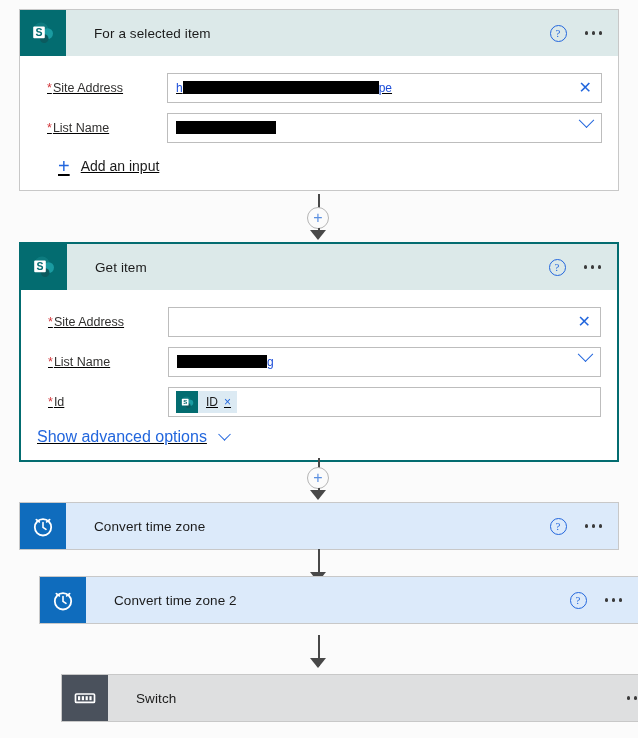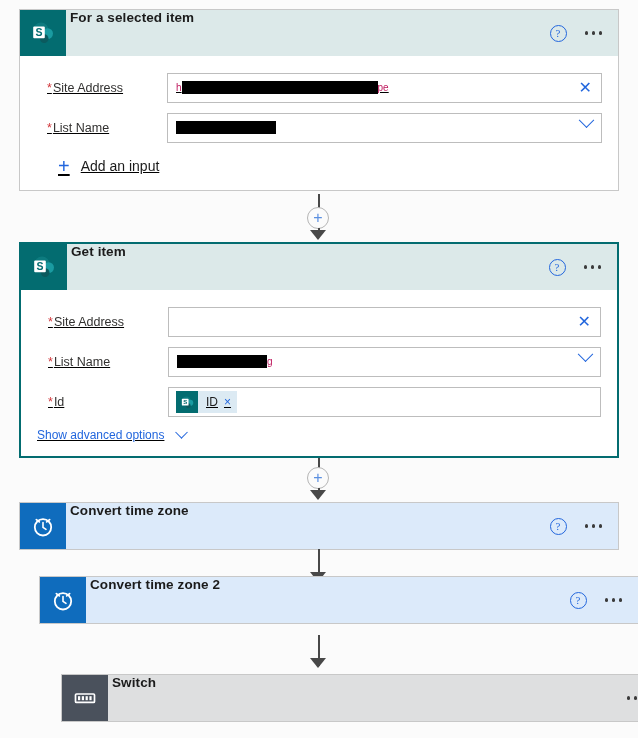--- a/index.html
+++ b/index.html
@@ -39,23 +39,22 @@
     align-items: center;
     justify-content: center;
   }
   .icon-sharepoint { background: #036c70; }
   .icon-clock      { background: #0f6cbd; }
   .icon-switch     { background: #4a515c; }
 
   .card-title-wrap {
     flex: 1;
     display: flex;
-    align-items: flex-start;
-    padding-left: 4px;
-    font-weight: bold;
+    align-items: center;
+    padding-left: 28px;
   }
   .card-title {
     font-size: 13.5px;
     color: #1b1b1b;
     letter-spacing: .1px;
   }
   .card-actions {
     display: flex;
     align-items: center;
     padding-right: 14px;
@@ -111,22 +110,22 @@
     position: relative;
     border: 1px solid #bdbdbd;
     background: #fff;
     height: 30px;
     display: flex;
     align-items: center;
     padding: 0 34px 0 8px;
     overflow: hidden;
   }
   .field-text {
-    font-size: 10px;
-    color: #be185d;
+    font-size: 12px;
+    color: #1d4ed8;
     white-space: nowrap;
   }
   .redact {
     display: inline-block;
     background: #000;
     height: 13px;
     vertical-align: middle;
     position: relative;
     top: -1px;
   }
@@ -188,21 +187,21 @@
   }
   .add-input-label { font-size: 14px; color: #1b1b1b; }
 
   
   .adv-row {
     display: flex;
     align-items: center;
     padding: 6px 0 4px 16px;
     cursor: pointer;
   }
-  .adv-label { font-size: 12px; color: #2266dd; }
+  .adv-label { font-size: 16px; color: #2266dd; }
   .adv-chev {
     width: 9px; height: 9px;
     border-right: 1.6px solid #2266dd;
     border-bottom: 1.6px solid #2266dd;
     transform: translateY(-35%) rotate(45deg);
     margin-left: 13px;
   }
 
   
   .conn {

